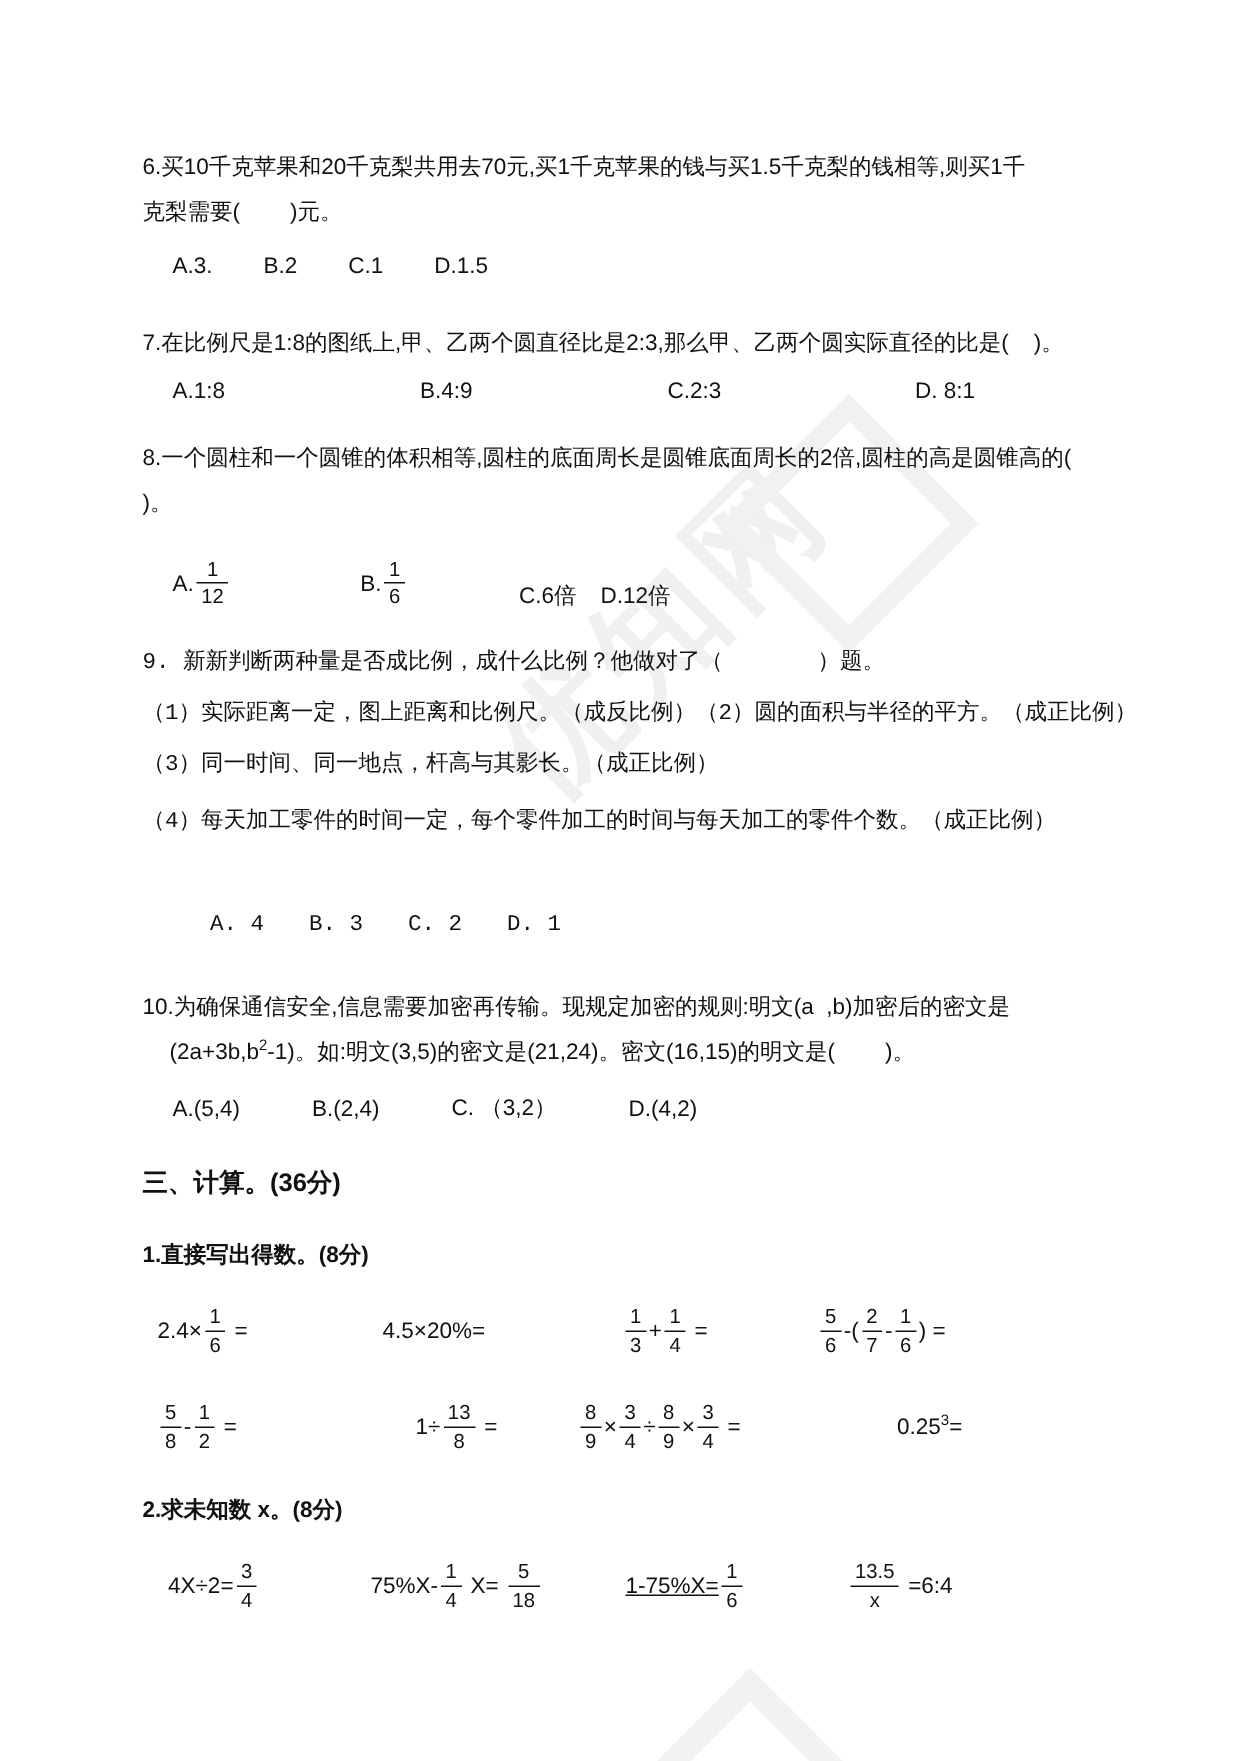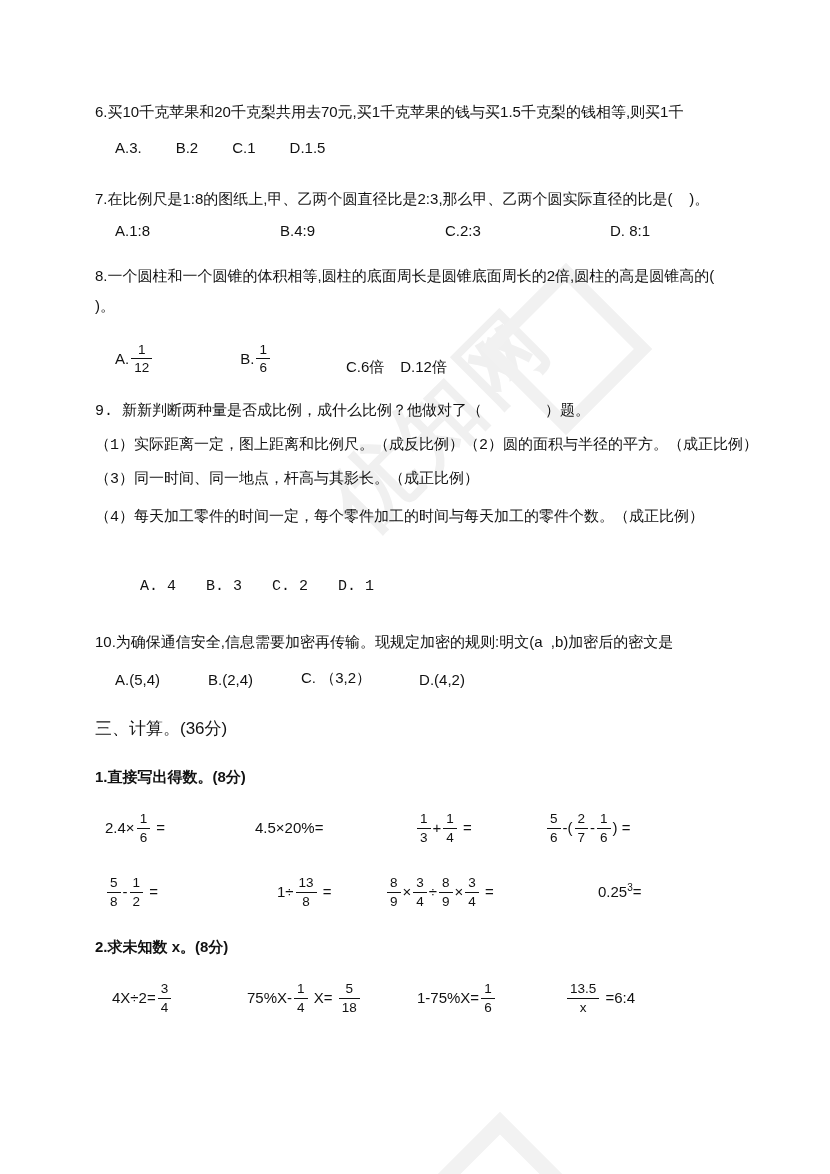--- a/index.html
+++ b/index.html
@@ -20,21 +20,21 @@
   .options{display:flex;align-items:flex-end;margin-top:12px;padding-left:20px;white-space:pre;}
   .opts-q6 span{margin-right:34px;}
   .opts-q7 span{width:165px;flex:none;}
   .opts-q9{padding-left:45px;}
   .opts-q9 span{margin-right:30px;margin-top:33px;}
   .opts-q10 span{margin-right:48px;}
   .opts-frac{margin-top:6px;height:50px;}
   .opts-frac .opt-a{margin-right:86px;}
   .opts-frac .opt-b{margin-right:74px;}
   .opts-frac .opt-c{margin-right:16px;}
-  .sec-title{font-weight:normal;font-size:17px;margin:0;line-height:30px;}
+  .sec-title{font-weight:bold;font-size:17px;margin:0;line-height:30px;}
   .calc-label{font-weight:bold;font-size:15px;margin:0;line-height:30px;}
   .exp-row{position:relative;height:52px;}
   .exp{position:absolute;top:0;white-space:pre;line-height:52px;}
   .frac{display:inline-block;text-align:center;vertical-align:middle;line-height:1.15;font-size:13.5px;margin:0 2px;position:relative;top:-1px;}
   .frac .num{display:block;padding:0 3px 1px 3px;border-bottom:1.5px solid #111;}
   .frac .den{display:block;padding:1px 3px 0 3px;}
   sup{font-size:10px;vertical-align:super;line-height:0;}
   
   .wm{position:absolute;pointer-events:none;}
   .wm-text{
@@ -64,20 +64,21 @@
   <div class="wm wm-text">优知网</div>
   <div class="wm wm-diamond"></div>
   <div class="wm wm-diamond-bottom">
     
   </div>
 
   <div class="content">
 
     <div class="qblock">
       <p class="qline">6.买10千克苹果和20千克梨共用去70元,买1千克苹果的钱与买1.5千克梨的钱相等,则买1千</p>
+      <p class="qline">克梨需要(        )元。</p>
       <div class="options opts-q6">
         <span>A.3.</span>
         <span>B.2</span>
         <span>C.1</span>
         <span>D.1.5</span>
       </div>
     </div>
 
     <div class="qblock" style="margin-top:28px;">
       <p class="qline">7.在比例尺是1:8的图纸上,甲、乙两个圆直径比是2:3,那么甲、乙两个圆实际直径的比是(    )。</p>
@@ -107,20 +108,21 @@
       <div class="options opts-q9">
         <span>A. 4</span>
         <span>B. 3</span>
         <span>C. 2</span>
         <span>D. 1</span>
       </div>
     </div>
 
     <div class="qblock" style="margin-top:32px;">
       <p class="qline">10.为确保通信安全,信息需要加密再传输。现规定加密的规则:明文(a  ,b)加密后的密文是</p>
+      <p class="qline indent1">(2a+3b,b<sup>2</sup>-1)。如:明文(3,5)的密文是(21,24)。密文(16,15)的明文是(        )。</p>
       <div class="options opts-q10">
         <span>A.(5,4)</span>
         <span>B.(2,4)</span>
         <span>C. （3,2）</span>
         <span>D.(4,2)</span>
       </div>
     </div>
 
     <div class="qblock" style="margin-top:26px;">
       <p class="sec-title">三、计算。(36分)</p>
@@ -139,19 +141,19 @@
         <span class="exp" style="left:182px;">1÷<span class="frac"><span class="num">13</span><span class="den">8</span></span> =</span>
         <span class="exp" style="left:290px;"><span class="frac"><span class="num">8</span><span class="den">9</span></span>×<span class="frac"><span class="num">3</span><span class="den">4</span></span>÷<span class="frac"><span class="num">8</span><span class="den">9</span></span>×<span class="frac"><span class="num">3</span><span class="den">4</span></span> =</span>
         <span class="exp" style="left:487px;margin-left:16px;">0.25<sup>3</sup>=</span>
       </div>
 
       <p class="calc-label" style="margin-top:14px;">2.求未知数 x。(8分)</p>
 
       <div class="exp-row" style="margin-top:10px;">
         <span class="exp" style="left:17px;">4X÷2=<span class="frac"><span class="num">3</span><span class="den">4</span></span></span>
         <span class="exp" style="left:152px;">75%X-<span class="frac"><span class="num">1</span><span class="den">4</span></span> X= <span class="frac"><span class="num">5</span><span class="den">18</span></span></span>
-        <span class="exp" style="left:322px;">1-75%X=<span class="frac"><span class="num">1</span><span class="den">6</span></span></span>
+        <span class="exp" style="left:322px;text-decoration:underline;">1-75%X=<span class="frac"><span class="num">1</span><span class="den">6</span></span></span>
         <span class="exp" style="left:470px;"><span class="frac"><span class="num">13.5</span><span class="den">x</span></span> =6:4</span>
       </div>
     </div>
 
   </div>
 </div>
 
 </body></html>

